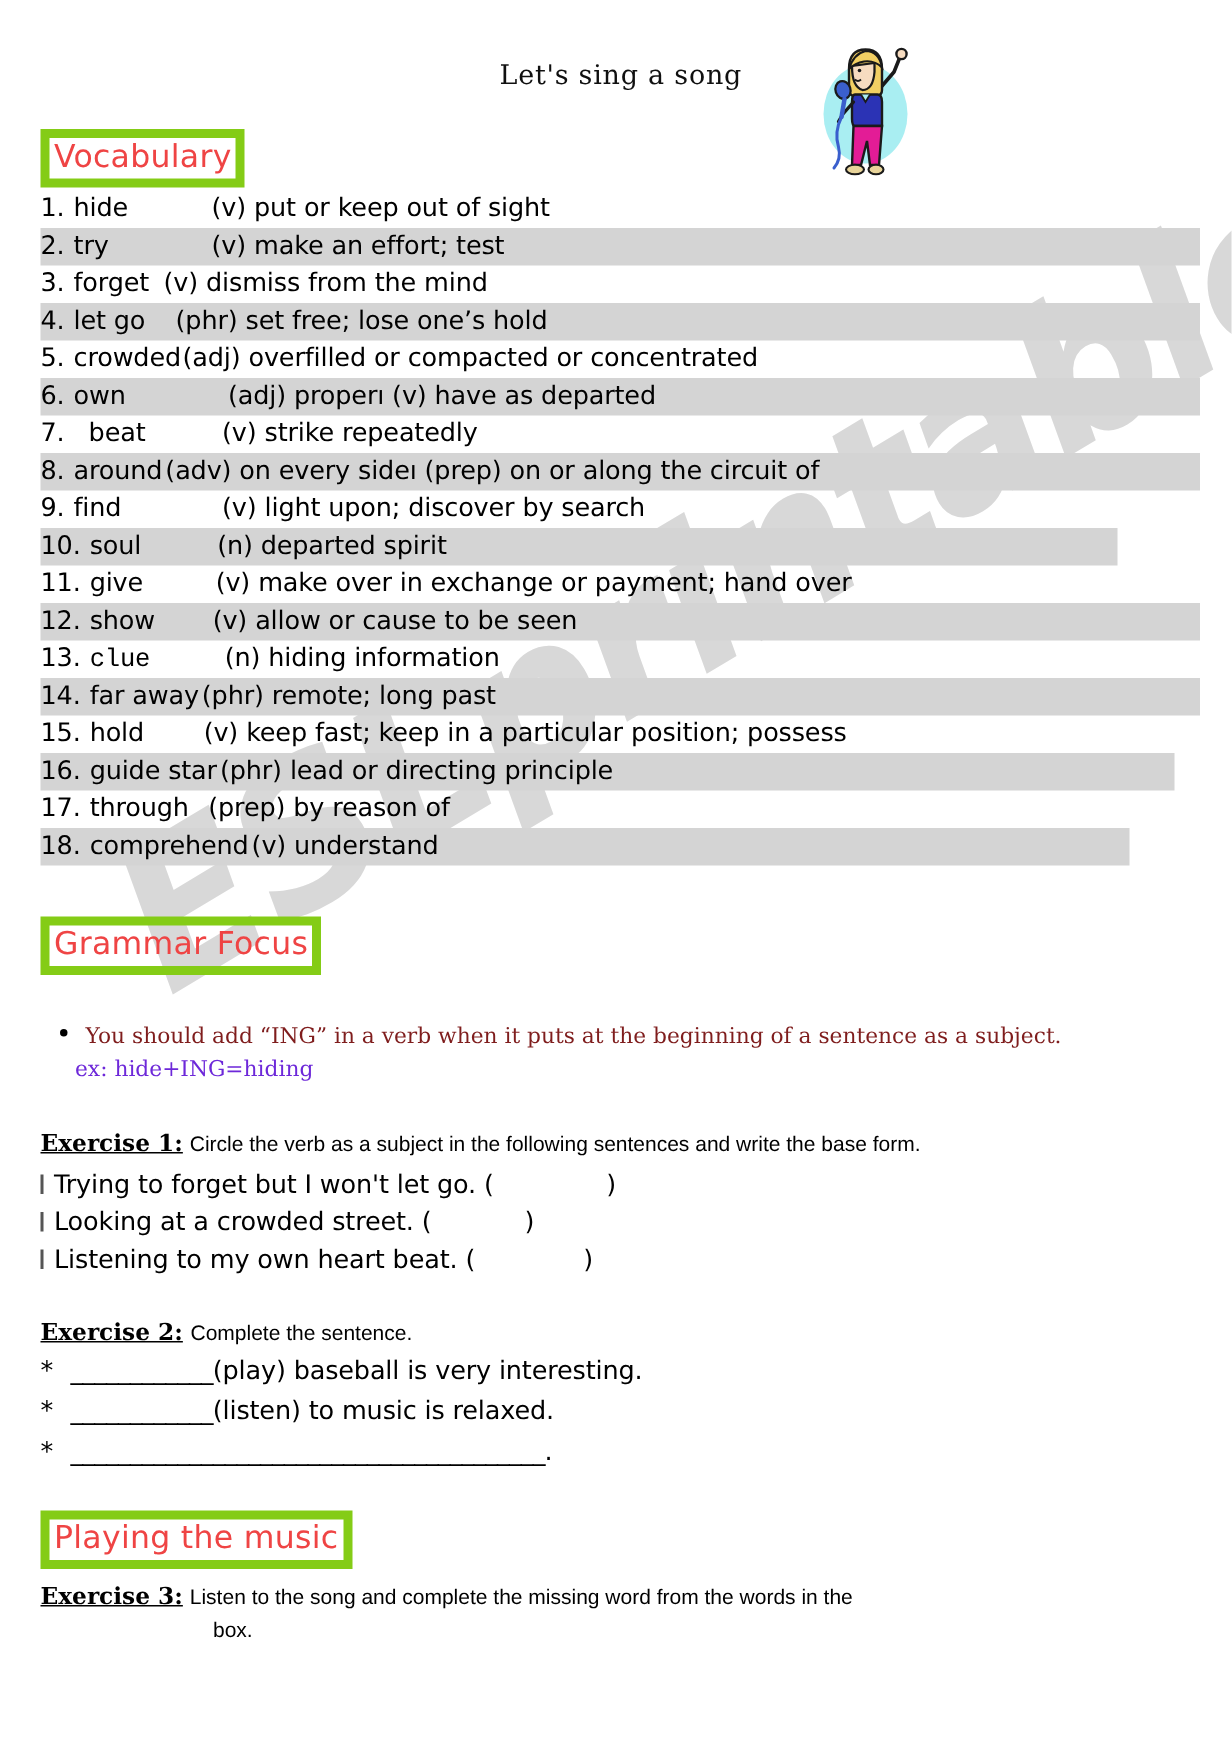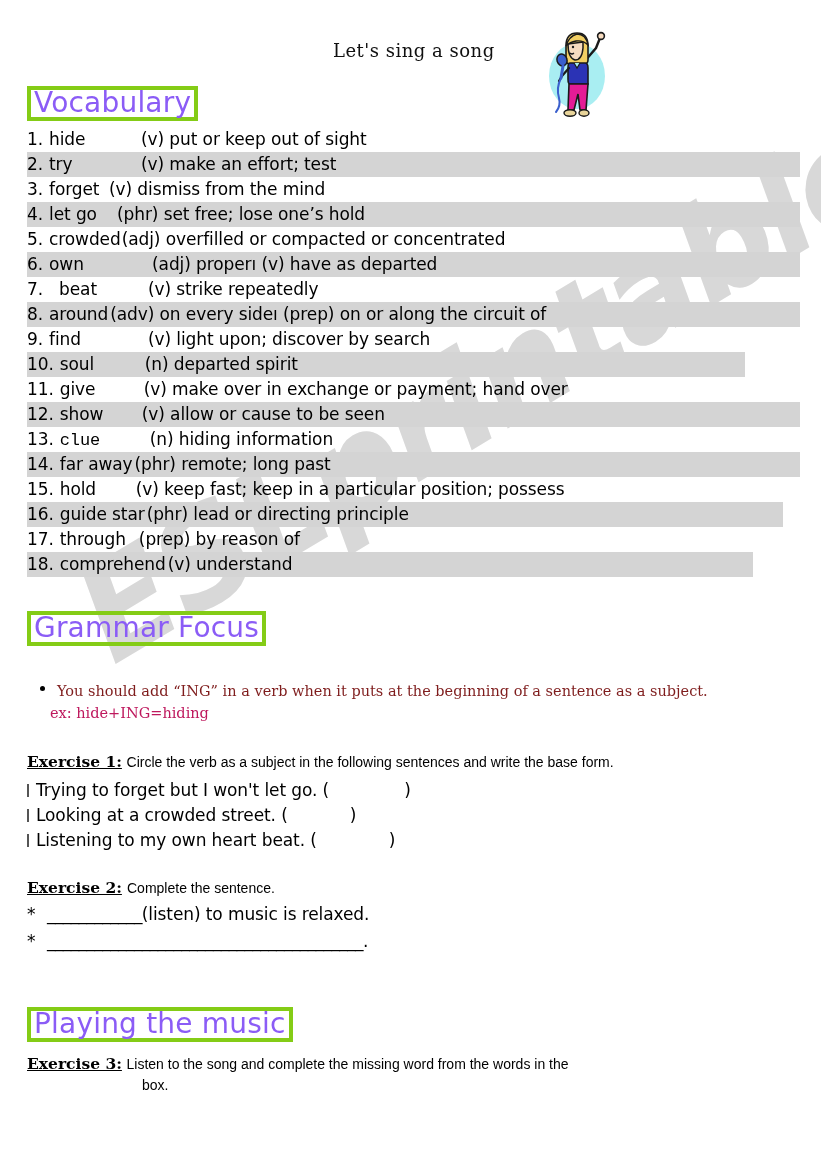--- a/index.html
+++ b/index.html
@@ -69,27 +69,27 @@
     left: 542px;
     top: 26px;
     width: 70px;
     height: 98px;
   }
   #clipart svg { display: block; }
 
   
   .section-heading {
     position: absolute;
-    border: 4px solid #84cc16;
+    border: 6px solid #84cc16;
     padding: 1px 3px 3px 3px;
     font-family: "DejaVu Sans", sans-serif;
-    font-size: 28px;
+    font-size: 21px;
     line-height: 23px;
     letter-spacing: 0.2px;
-    color: #8b5cf6;
+    color: #ef4444;
     background: transparent;
     white-space: nowrap;
   }
   #heading-vocabulary { left: 27px; top: 86px; }
   #heading-grammar    { left: 27px; top: 611px; }
   #heading-playing    { left: 27px; top: 1007px; }
 
   
   #vocab-list {
     position: absolute;
@@ -148,21 +148,21 @@
   #grammar-bullet .btxt {
     display: block;
     margin-left: 17px;
   }
   #grammar-example {
     position: absolute;
     left: 50px;
     top: 705px;
     font-family: "DejaVu Serif", serif;
     font-size: 14.5px;
-    color: #be185d;
+    color: #6d28d9;
     white-space: nowrap;
   }
 
   
   #exercise1-head {
     position: absolute;
     left: 27px;
     top: 753px;
     width: 790px;
     font-size: 14.5px;
@@ -377,20 +377,21 @@
       <div class="ex1-item"><span class="bar"></span><span>Trying to forget but I won't let go. (</span><span class="gap" style="width: 75px;"></span><span>)</span></div>
       <div class="ex1-item"><span class="bar"></span><span>Looking at a crowded street. (</span><span class="gap" style="width: 62px;"></span><span>)</span></div>
       <div class="ex1-item"><span class="bar"></span><span>Listening to my own heart beat. (</span><span class="gap" style="width: 72px;"></span><span>)</span></div>
     </div>
 
   <div id="exercise2-head">
     <span class="ex-label">Exercise 2:</span>
     <span class="ex-instr">Complete the sentence.</span>
   </div>
   <div id="exercise2-items">
+      <div class="ex2-item"><span class="star">*</span><span class="blank">____________</span><span>(play) baseball is very interesting.</span></div>
       <div class="ex2-item"><span class="star">*</span><span class="blank">____________</span><span>(listen) to music is relaxed.</span></div>
       <div class="ex2-item"><span class="star">*</span><span class="blank">________________________________________</span><span>.</span></div>
     </div>
 
   <div class="section-heading" id="heading-playing">Playing the music</div>
 
   <div id="exercise3">
     <span class="ex-label">Exercise 3:</span>
     <span class="ex-instr">Listen to the song and complete the missing word from the words in the</span>
     <span class="ex-instr ex3-line2">box.</span>

